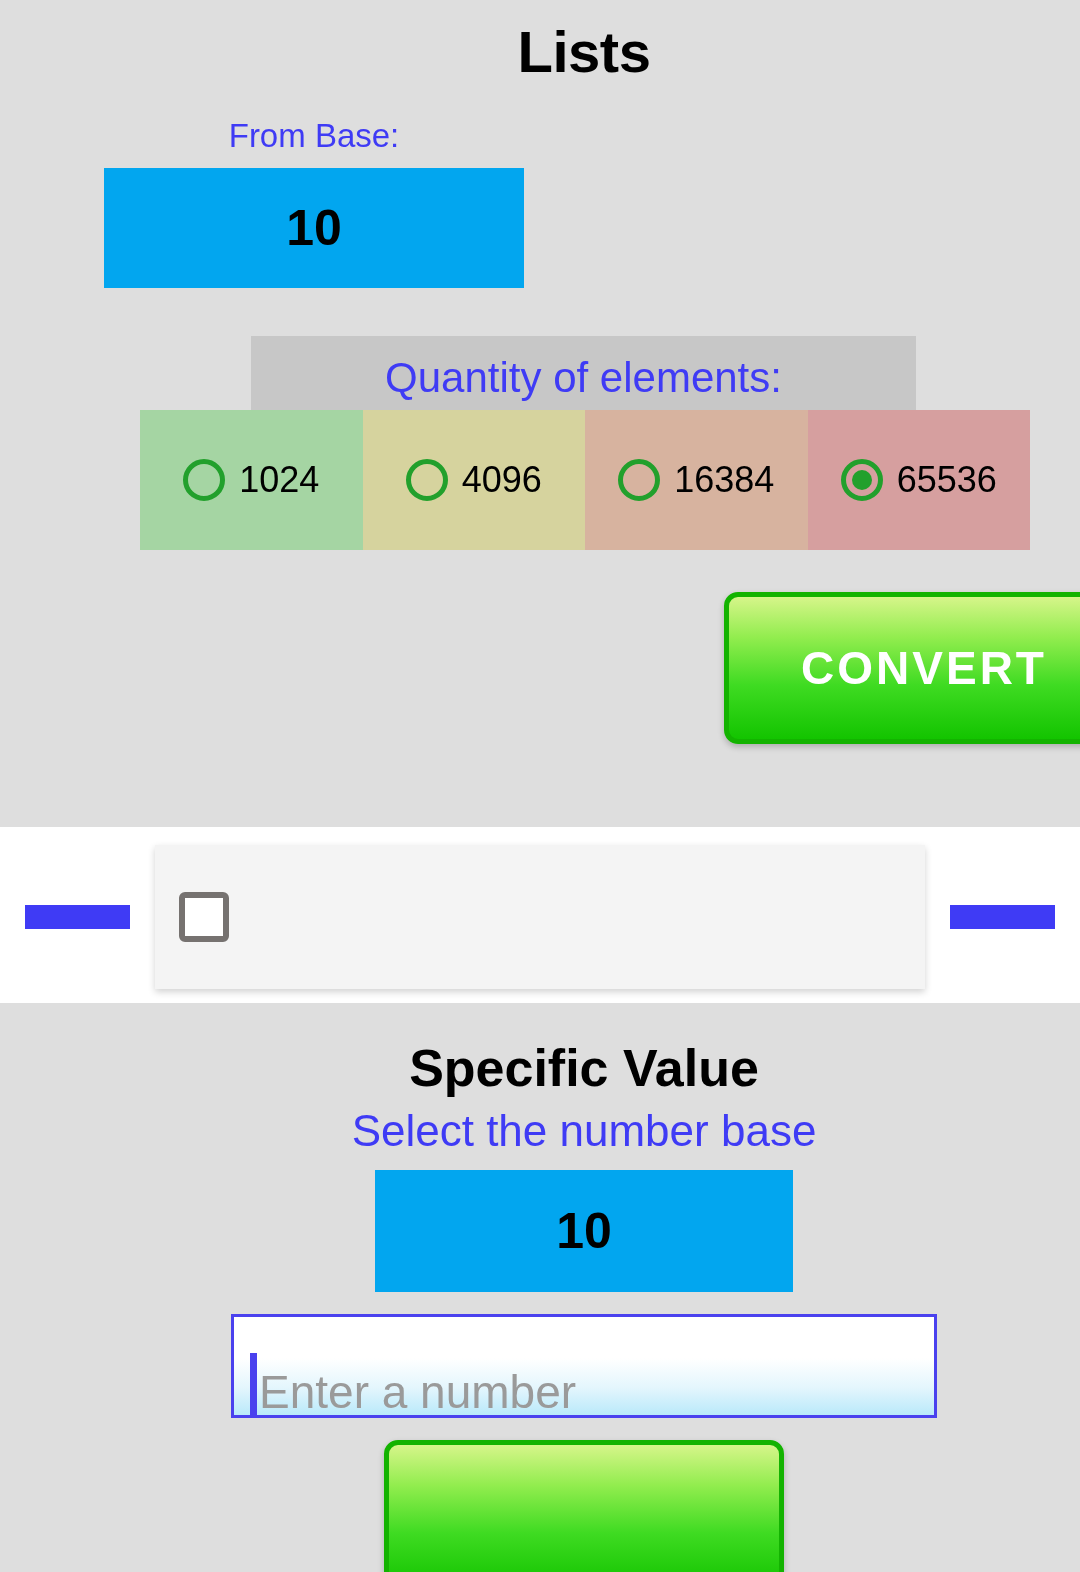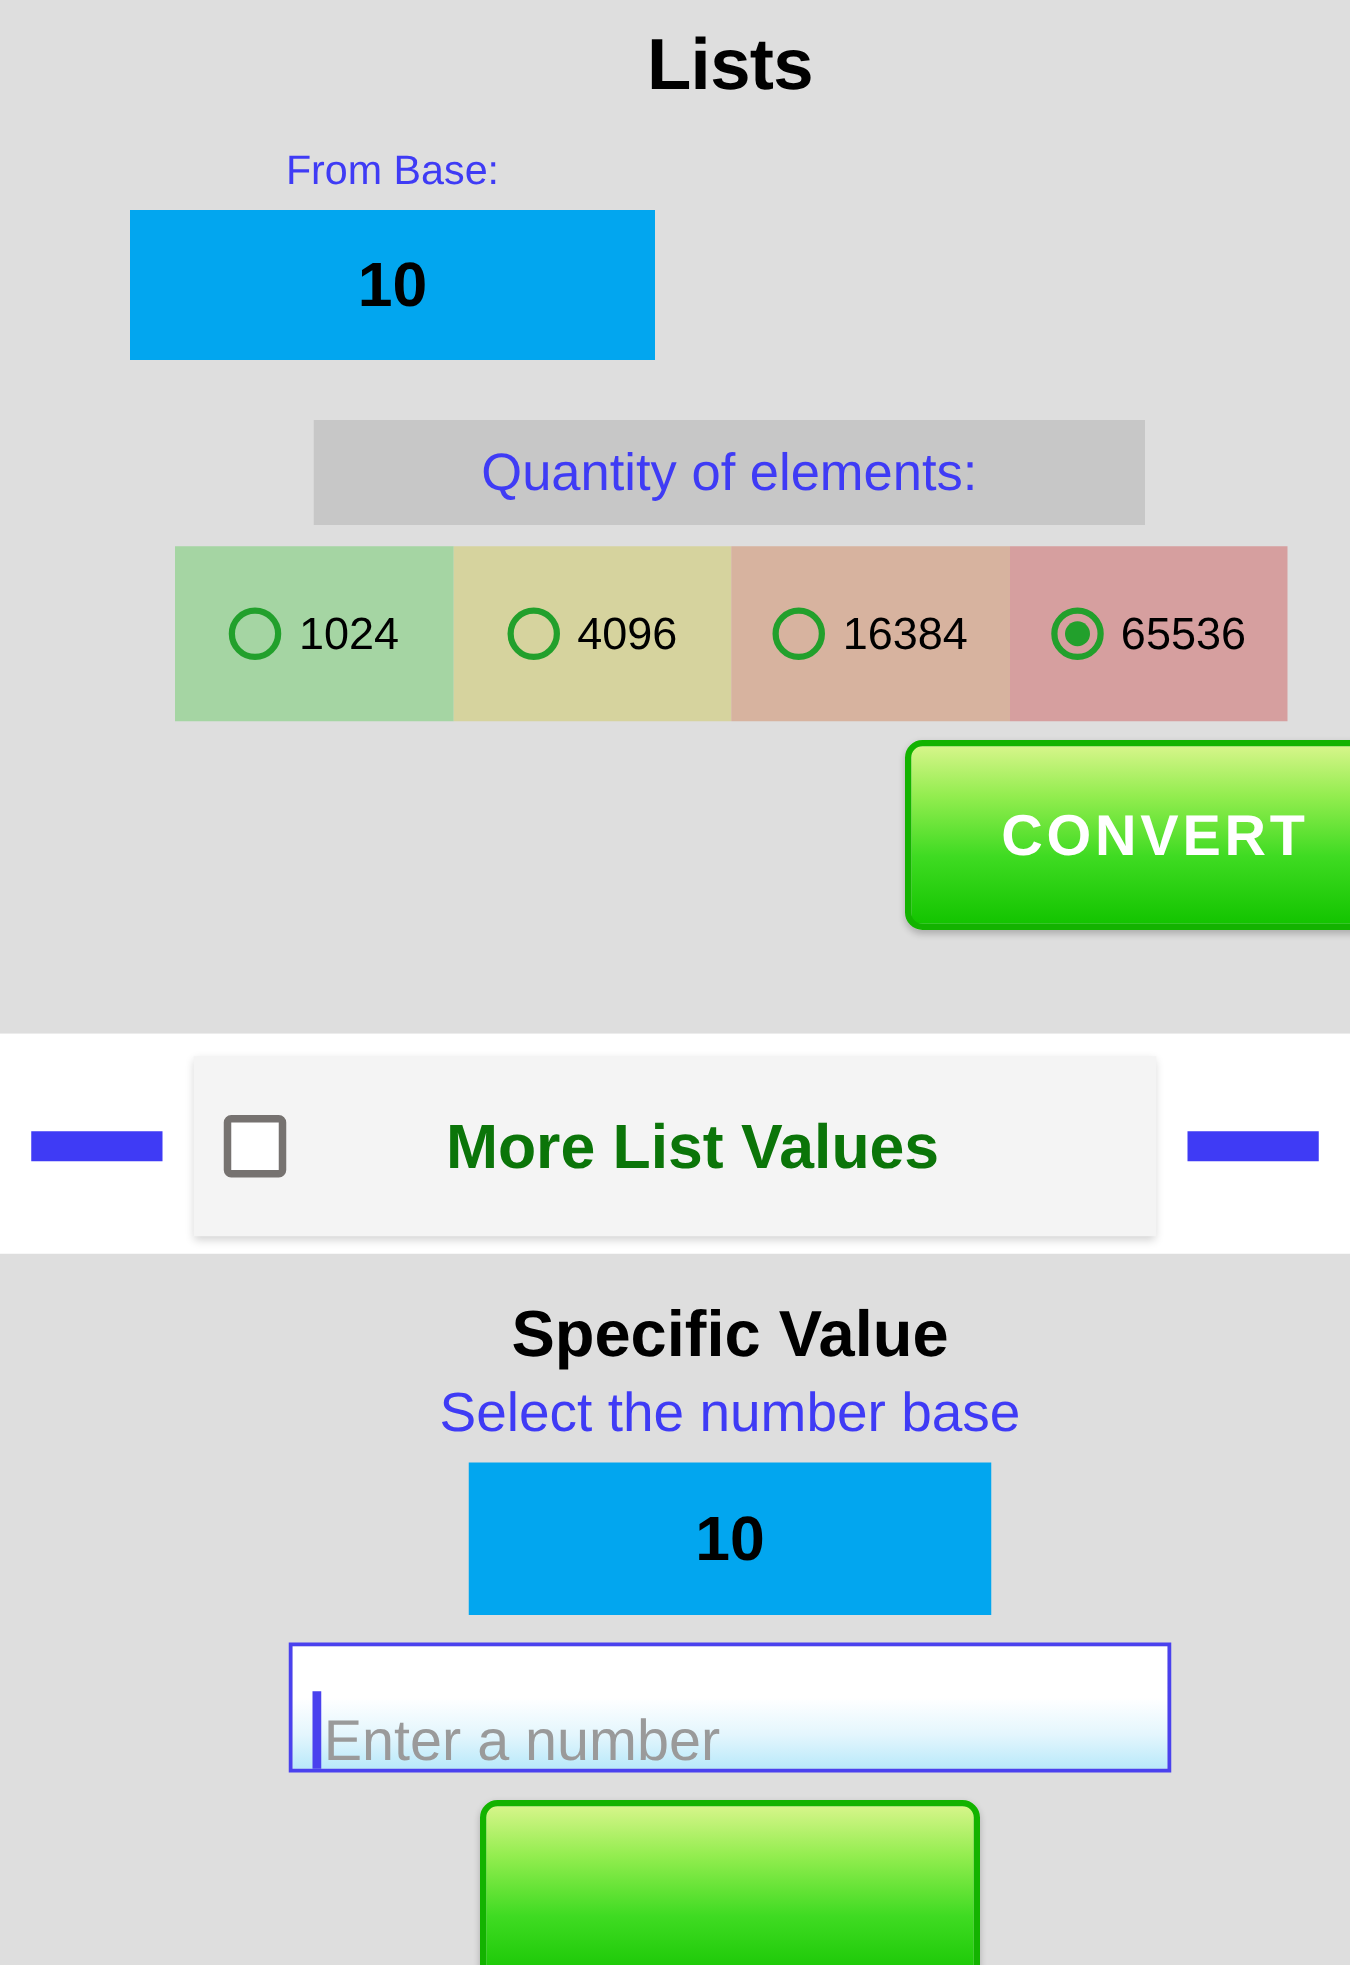--- a/index.html
+++ b/index.html
@@ -98,21 +98,21 @@
     box-sizing: border-box;
   }
   .qty-header span {
     font-size: 42px;
     color: #3f3bf5;
     line-height: 1;
   }
   .qty-options {
     position: absolute;
     left: 96px;
-    top: 101px;
+    top: 74px;
     width: 890px;
     height: 140px;
     display: flex;
   }
   .qty-opt {
     flex: 1 1 0;
     display: flex;
     align-items: center;
     justify-content: center;
     gap: 14px;
@@ -346,21 +346,20 @@
     </div>
 
   </div>
 
   <div id="more-band">
     <div class="side-bar left"></div>
     <div class="side-bar right"></div>
 
     <div class="more-card">
       <div class="checkbox"></div>
-      <div class="more-label">More List Values</div>
     </div>
   </div>
 
   <div class="section-grey" id="specific-section">
 
     <div class="specific-title">Specific Value</div>
     <div class="specific-sub">Select the number base</div>
 
     <div class="specific-basebox-wrap">
       <div class="specific-basebox">10</div>

